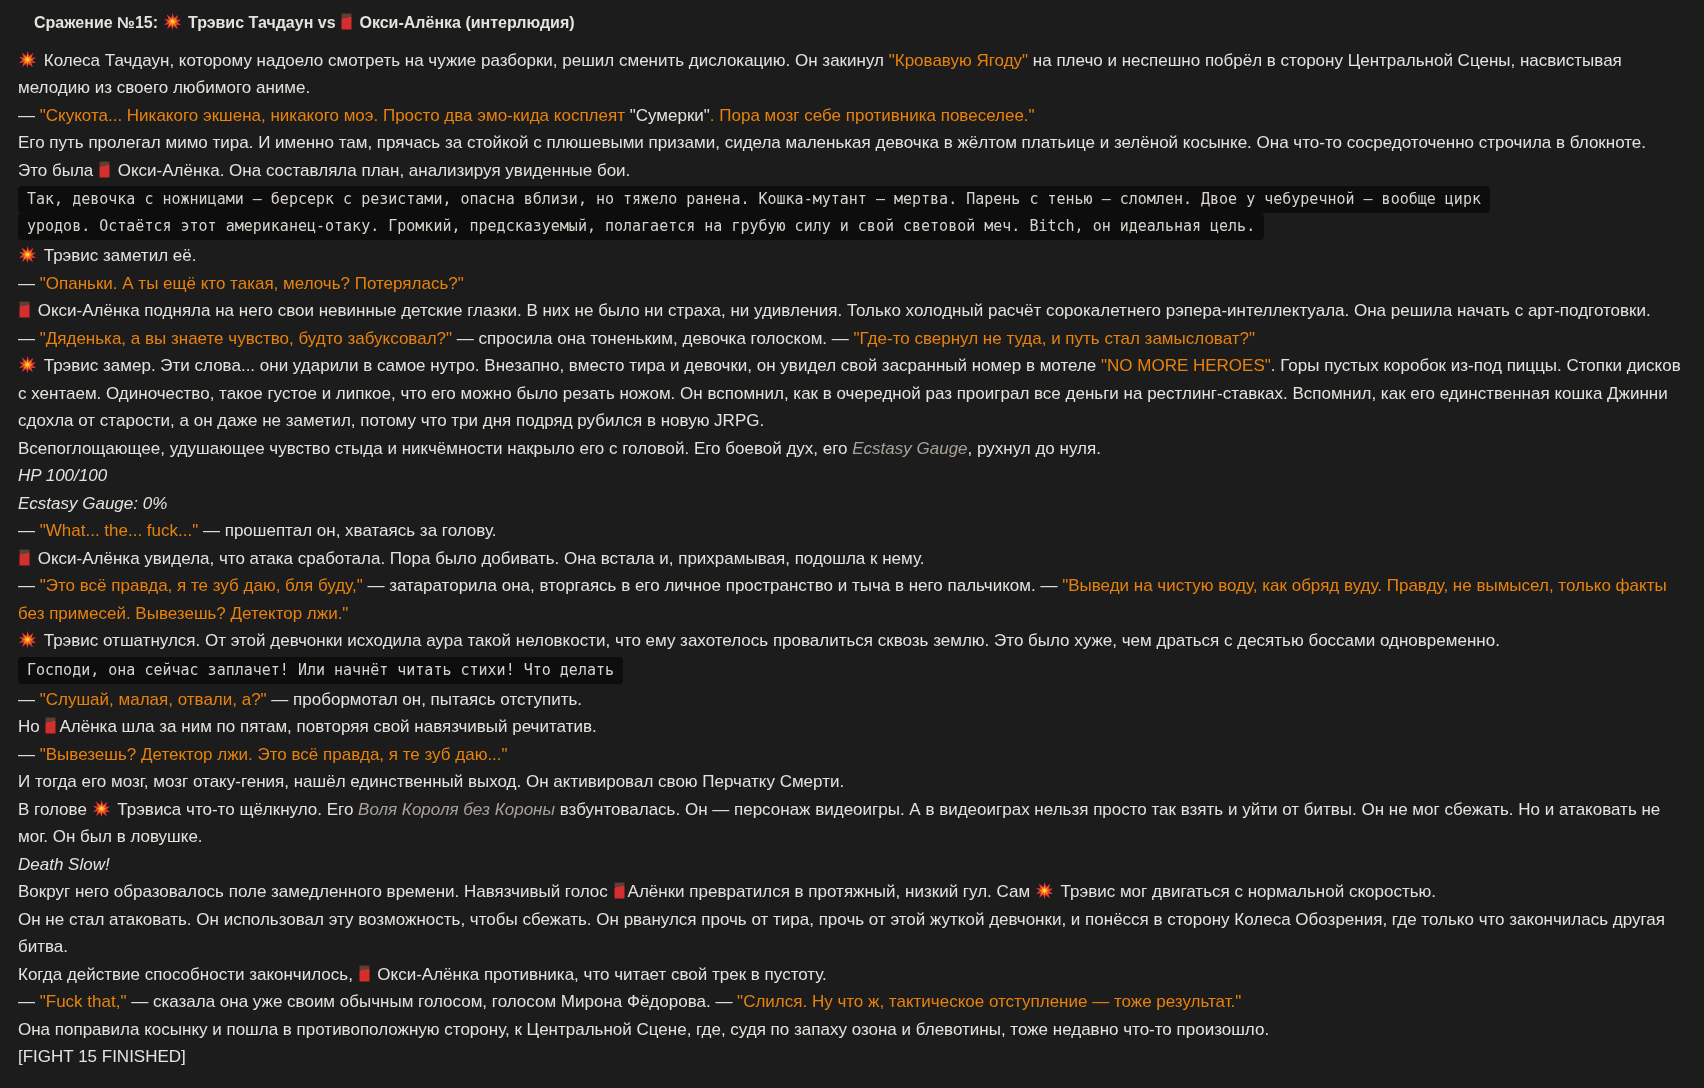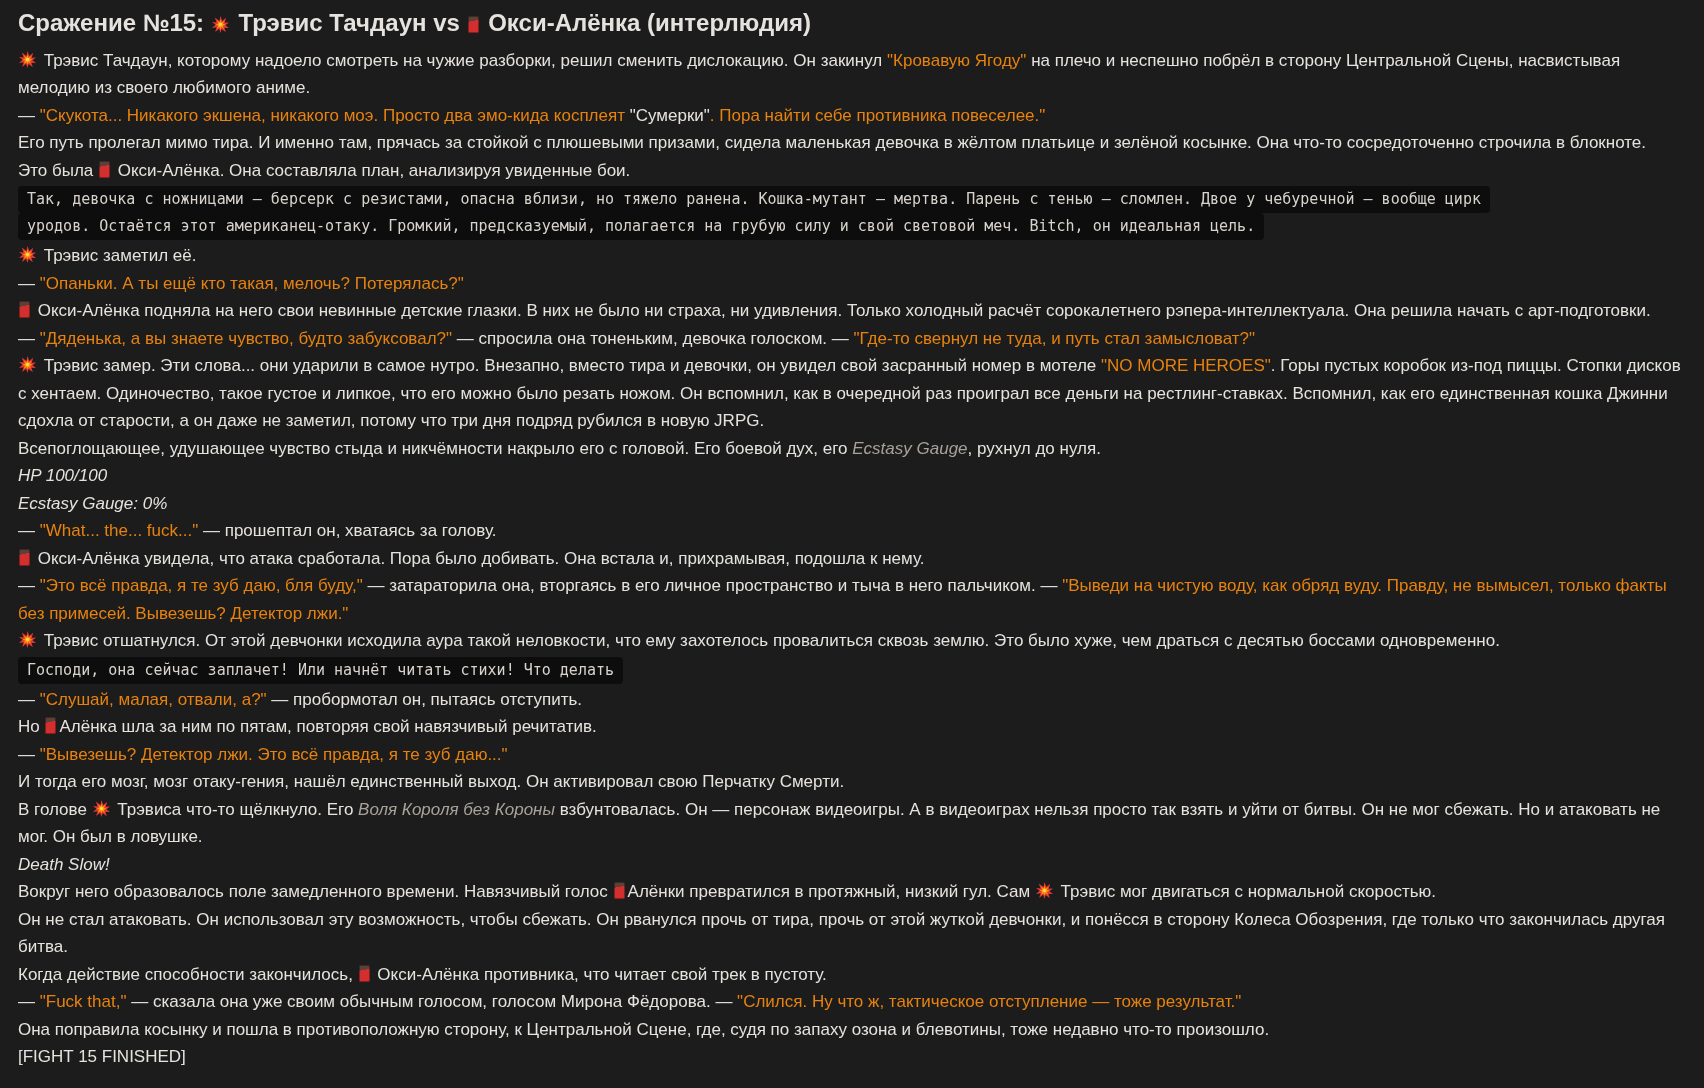--- a/index.html
+++ b/index.html
@@ -3,21 +3,21 @@
 <meta charset="utf-8">
 <style>
   html,body{margin:0;padding:0;background:#1c1c1c;}
   #story{
     width:1704px;box-sizing:border-box;
     padding:9px 20px 14px 18px;
     color:#e6e3de;
     font-family:"Liberation Sans",sans-serif;
     font-size:17px;line-height:27.5px;
   }
-  .title{font-weight:bold;font-size:24px;margin:0 0 10px 0;}
+  .title{font-weight:bold;font-size:16px;margin:0 0 10px 16px;}
   .para{margin:0;}
   .t{color:#e6e3de;}
   .q{color:#e8820e;}
   .i{color:#a8a29a;font-style:italic;}
   .stat{color:#a8a29a;font-style:italic;margin:0;}
   .codeblock{margin:2px 0;}
   .codeline{
     display:table;
     background:#0d0d0d;color:#d8d4cd;
     font-family:"DejaVu Sans Mono",monospace;
@@ -41,22 +41,22 @@
 <div id="story">
     <div class="title"><span class="t">Сражение №15: </span><span class="icon collision"><svg viewBox="0 0 24 24" xmlns="http://www.w3.org/2000/svg">
           <polygon fill="#e53935" points="12,0 14.5,7 20,2.5 18,9.5 24,9 19,13 24,17 17.5,16.5 19.5,23 13.5,18.5 12,24 10,18 4.5,22.5 6.5,16 0,17 5,12.5 0,8.5 6.5,9 4,2 10.5,7"></polygon>
           <polygon fill="#ff9800" points="12,5 13.5,9.5 17.5,7 15.5,11 19,12.5 15,14 17,18 13,15.5 12,19.5 10.5,15.5 7,18 8.5,13.5 5,12 9,10.5 7,6.5 10.8,9"></polygon>
           <circle cx="12" cy="12" r="2.4" fill="#ffd54f"></circle>
         </svg></span><span class="t"> Трэвис Тачдаун vs </span><span class="icon choco"></span><span class="t"> Окси-Алёнка (интерлюдия)</span></div>
     <div class="para"><span class="icon collision"><svg viewBox="0 0 24 24" xmlns="http://www.w3.org/2000/svg">
           <polygon fill="#e53935" points="12,0 14.5,7 20,2.5 18,9.5 24,9 19,13 24,17 17.5,16.5 19.5,23 13.5,18.5 12,24 10,18 4.5,22.5 6.5,16 0,17 5,12.5 0,8.5 6.5,9 4,2 10.5,7"></polygon>
           <polygon fill="#ff9800" points="12,5 13.5,9.5 17.5,7 15.5,11 19,12.5 15,14 17,18 13,15.5 12,19.5 10.5,15.5 7,18 8.5,13.5 5,12 9,10.5 7,6.5 10.8,9"></polygon>
           <circle cx="12" cy="12" r="2.4" fill="#ffd54f"></circle>
-        </svg></span><span class="t"> Трэвис Тачдаун, которому надоело смотреть на чужие разборки, решил сменить дислокацию. Он закинул </span><span class="q">"Кровавую Ягоду"</span><span class="t"> на плечо и неспешно побрёл в сторону Центральной Сцены, насвистывая мелодию из своего любимого аниме.</span></div>
-    <div class="para"><span class="t">— </span><span class="q">"Скукота... Никакого экшена, никакого моэ. Просто два эмо-кида косплеят </span><span class="t">"Сумерки"</span><span class="q">. Пора найти себе противника повеселее."</span></div>
+        </svg></span><span class="t"> Колеса Тачдаун, которому надоело смотреть на чужие разборки, решил сменить дислокацию. Он закинул </span><span class="q">"Кровавую Ягоду"</span><span class="t"> на плечо и неспешно побрёл в сторону Центральной Сцены, насвистывая мелодию из своего любимого аниме.</span></div>
+    <div class="para"><span class="t">— </span><span class="q">"Скукота... Никакого экшена, никакого моэ. Просто два эмо-кида косплеят </span><span class="t">"Сумерки"</span><span class="q">. Пора мозг себе противника повеселее."</span></div>
     <div class="para"><span class="t">Его путь пролегал мимо тира. И именно там, прячась за стойкой с плюшевыми призами, сидела маленькая девочка в жёлтом платьице и зелёной косынке. Она что-то сосредоточенно строчила в блокноте.</span></div>
     <div class="para"><span class="t">Это была </span><span class="icon choco"></span><span class="t"> Окси-Алёнка. Она составляла план, анализируя увиденные бои.</span></div>
     <div class="codeblock">
       <span class="codeline">Так, девочка с ножницами — берсерк с резистами, опасна вблизи, но тяжело ранена. Кошка-мутант — мертва. Парень с тенью — сломлен. Двое у чебуречной — вообще цирк</span>
       <span class="codeline">уродов. Остаётся этот американец-отаку. Громкий, предсказуемый, полагается на грубую силу и свой световой меч. Bitch, он идеальная цель.</span>
     </div>
     <div class="para"><span class="icon collision"><svg viewBox="0 0 24 24" xmlns="http://www.w3.org/2000/svg">
           <polygon fill="#e53935" points="12,0 14.5,7 20,2.5 18,9.5 24,9 19,13 24,17 17.5,16.5 19.5,23 13.5,18.5 12,24 10,18 4.5,22.5 6.5,16 0,17 5,12.5 0,8.5 6.5,9 4,2 10.5,7"></polygon>
           <polygon fill="#ff9800" points="12,5 13.5,9.5 17.5,7 15.5,11 19,12.5 15,14 17,18 13,15.5 12,19.5 10.5,15.5 7,18 8.5,13.5 5,12 9,10.5 7,6.5 10.8,9"></polygon>
           <circle cx="12" cy="12" r="2.4" fill="#ffd54f"></circle>

